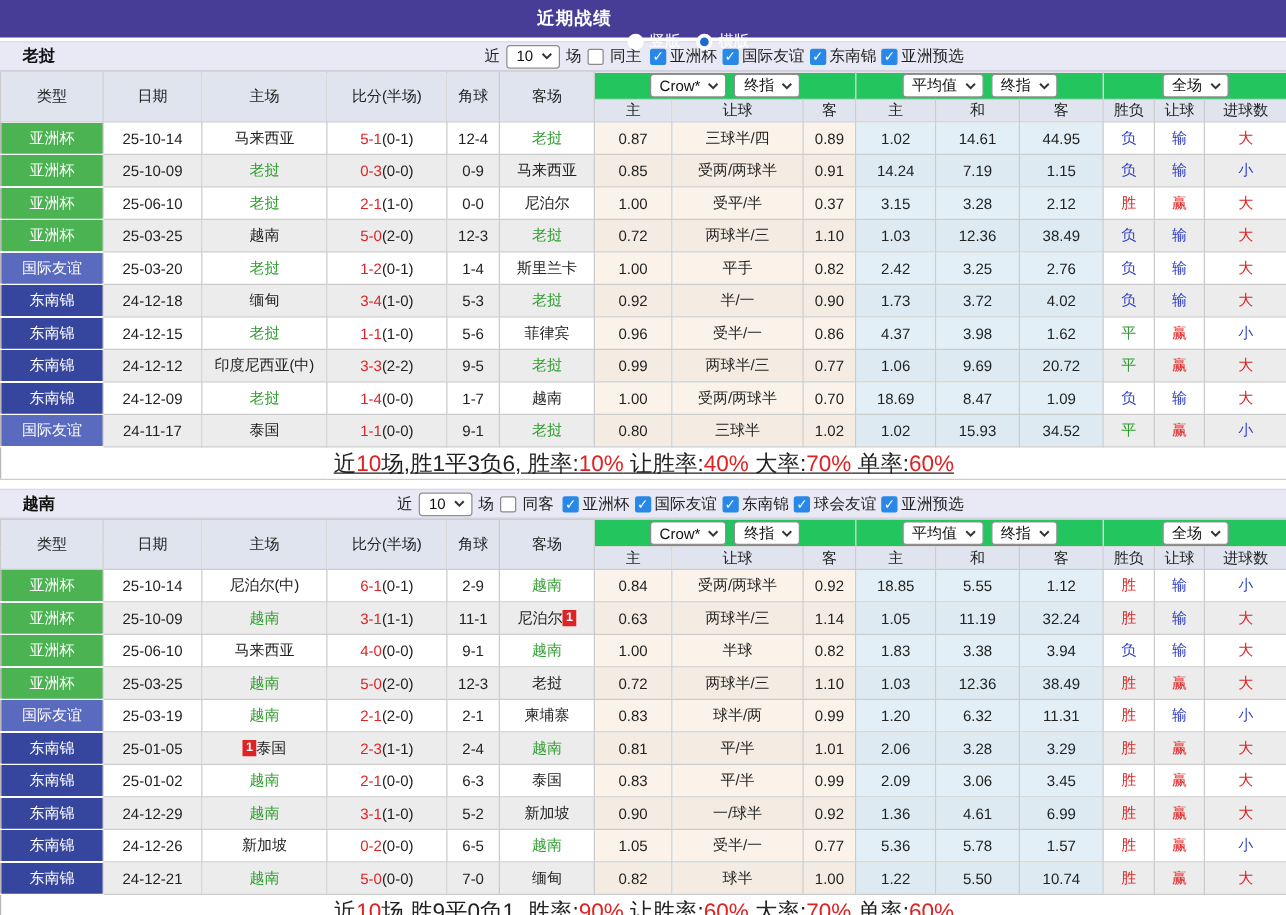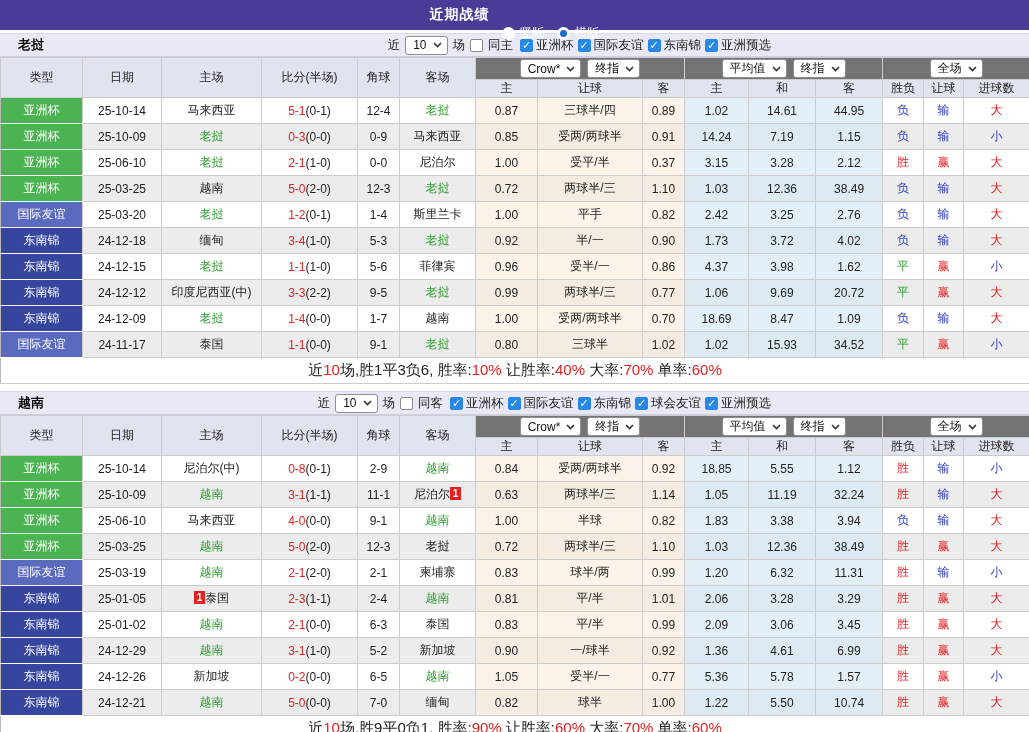--- a/index.html
+++ b/index.html
@@ -30,35 +30,35 @@
   
   .sel { background:#fff; border:1px solid #8f8f8f; border-radius:3px; height:19px;
          display:inline-flex; align-items:center; gap:6px; padding:0 5px 0 7px; font-size:12px; color:#111; cursor:default; }
   .sel .car { flex:none; }
   
   table { border-collapse:collapse; table-layout:fixed; width:1029px; border:1px solid #b9b9b9; }
   th, td { border:1px solid #ccc; text-align:center; padding:0; white-space:nowrap; overflow:hidden; font-weight:normal; }
   thead th { background:#dfe4ef; font-size:12px; color:#222; }
   thead tr.h1 th { height:22px; }
   thead tr.h2 th { height:14px; }
-  thead th.grp { background:#737373; }
+  thead th.grp { background:#22c55e; }
   .grp-inner { display:flex; align-items:center; justify-content:center; gap:6px; }
   tbody tr { height:26px; }
   tbody tr:nth-child(even) td { background:#ececec; }
   tbody td.cream { background:#fbf3e9; }
   tbody tr:nth-child(even) td.cream { background:#f4ece2; }
   tbody td.lblue { background:#e3eff6; }
   tbody tr:nth-child(even) td.lblue { background:#ddeaf2; }
   td.c-type { color:#fff; border-bottom:1px solid #fff; border-left:none; }
   .score { color:#e02222; }
   .half { color:#222; }
   .team.focus { color:#2f9e2f; }
   .badge { display:inline-block; background:#e02222; color:#fff; font-size:10px; font-weight:bold;
            width:11px; height:13px; line-height:13px; vertical-align:1px; text-align:center; }
-  tr.summary td { height:24px; background:#fff !important; border-left:none; border-right:none; font-size:15px; }
+  tr.summary td { height:24px; background:#fff !important; border-left:none; border-right:none; font-size:18px;text-decoration:underline; }
   tr.summary span.red { color:#e02222; }
 </style>
 </head>
 <body>
 
 <div class="topbar">
   <span class="title">近期战绩</span>
   <span class="radio-opt">
     <span class="radio-dot"></span>
     <span>竖版</span>
@@ -484,21 +484,21 @@
       <th>胜负</th>
       <th>让球</th>
       <th>进球数</th>
     </tr>
   </thead>
   <tbody>
       <tr>
     <td class="c-type" style="background: rgb(76, 179, 83);">亚洲杯</td>
     <td class="c-date">25-10-14</td>
     <td class="c-home"><span class="team">尼泊尔(中)</span></td>
-    <td class="c-score"><span class="score">0-8</span><span class="half">(0-1)</span></td>
+    <td class="c-score"><span class="score">6-1</span><span class="half">(0-1)</span></td>
     <td class="c-corner">2-9</td>
     <td class="c-away"><span class="team focus">越南</span></td>
     <td class="cream">0.84</td>
     <td class="cream">受两/两球半</td>
     <td class="cream">0.92</td>
     <td class="lblue">18.85</td>
     <td class="lblue">5.55</td>
     <td class="lblue">1.12</td>
     <td class="r1" style="color: rgb(224, 34, 34);">胜</td>
     <td class="r2" style="color: rgb(43, 60, 200);">输</td>

